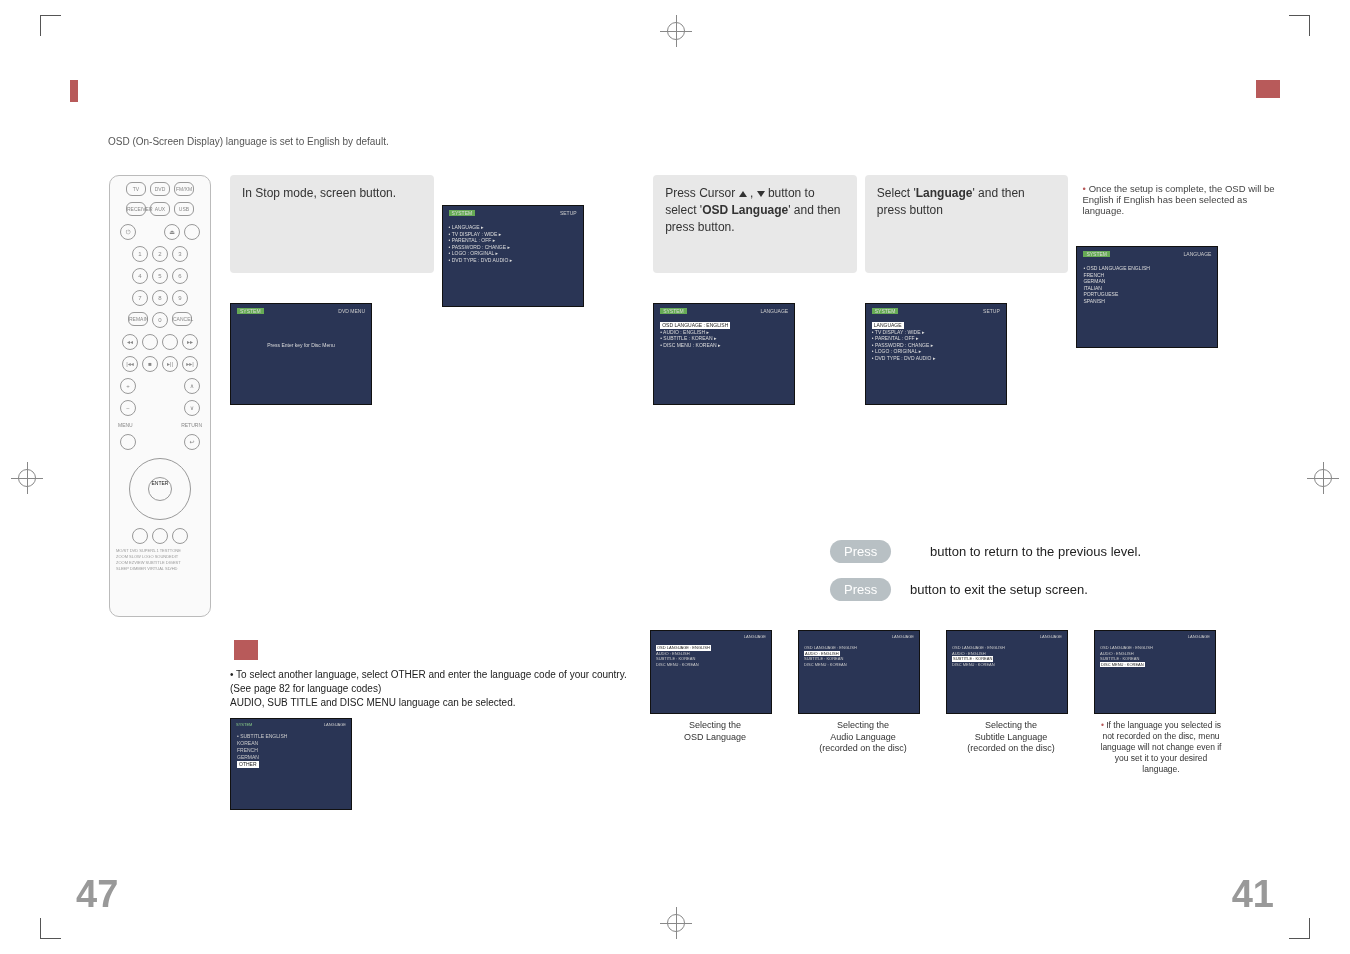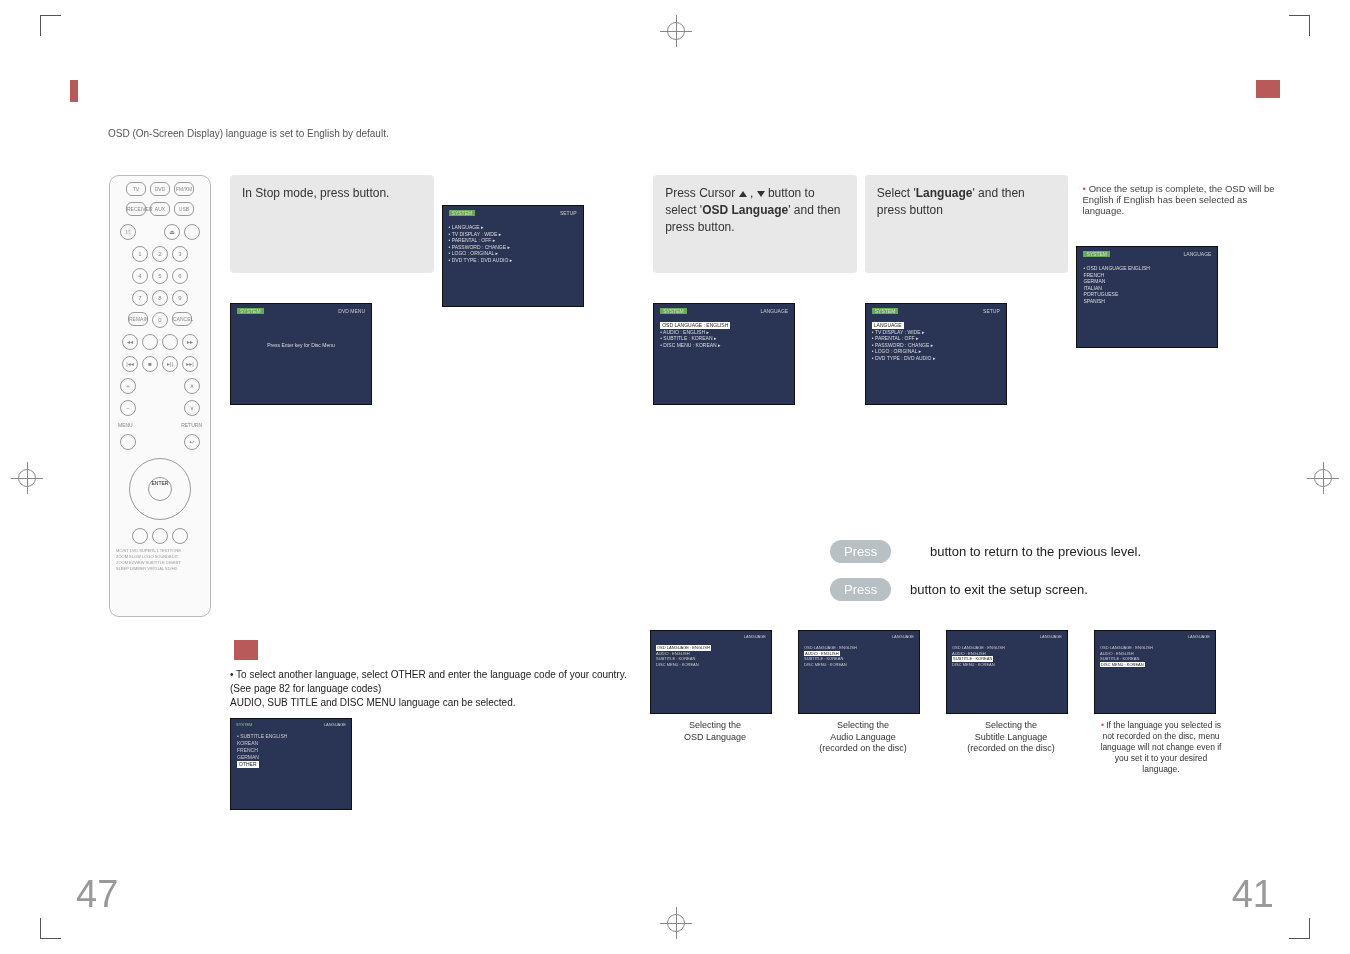--- a/index.html
+++ b/index.html
@@ -11,40 +11,40 @@
 .regmark{position:absolute;width:16px;height:16px;border:1px solid #888;border-radius:50%}
 .regmark::before,.regmark::after{content:"";position:absolute;background:#888}
 .regmark::before{left:-8px;top:50%;width:32px;height:1px}
 .regmark::after{top:-8px;left:50%;width:1px;height:32px}
 .reg-top{top:22px;left:50%;margin-left:-8px}
 .reg-left{top:50%;left:18px;margin-top:-8px}
 .reg-right{top:50%;right:18px;margin-top:-8px}
 .reg-bottom{bottom:22px;left:50%;margin-left:-8px}
 .redtab{position:absolute;top:80px;left:70px;width:8px;height:22px;background:#b85a5a}
 .redtabR{position:absolute;top:80px;right:70px;width:24px;height:18px;background:#b85a5a}
-.intro{position:absolute;top:128px;left:108px;font-size:10px;color:#555}
+.intro{position:absolute;top:136px;left:108px;font-size:10px;color:#555}
 .main{position:absolute;top:175px;left:100px;right:70px;display:flex;gap:10px}
 .remote{width:120px;position:relative}
 .remote-img{width:100px;height:440px;border:1px solid #bbb;border-radius:10px;margin:0 auto;background:#fafafa;position:relative}
 .remote-img .row{display:flex;justify-content:center;gap:4px;margin-top:6px}
 .remote-img .btn{width:18px;height:12px;border:1px solid #999;border-radius:6px;font-size:5px;text-align:center;line-height:12px;color:#888}
 .remote-img .circ{width:14px;height:14px;border:1px solid #999;border-radius:50%;font-size:6px;text-align:center;line-height:14px;color:#888}
 .remote-img .dpad{width:60px;height:60px;border:1px solid #999;border-radius:50%;margin:8px auto;position:relative}
 .remote-img .dpad .c{position:absolute;top:50%;left:50%;width:24px;height:24px;margin:-12px 0 0 -12px;border:1px solid #999;border-radius:50%;font-size:5px;text-align:center;padding-top:2px;box-sizing:border-box}
 .steps{flex:1;display:flex;gap:8px}
 .step{flex:1}
 .steptext{background:#e8e8e8;border-radius:4px;padding:10px 12px;height:78px;font-size:12px;line-height:1.4;color:#333}
 .step .screenshot{margin-top:30px;width:140px;height:100px;background:#2a3555;border:1px solid #111;position:relative;font-size:5px;color:#ddd}
 .step .screenshot .hdr{position:absolute;top:4px;left:6px;background:#6a5;padding:0 3px;font-size:5px}
 .step .screenshot .hdr2{position:absolute;top:4px;right:6px;font-size:5px;color:#ccc}
 .step .screenshot .body{position:absolute;top:18px;left:6px;right:6px;bottom:14px;font-size:5px;line-height:1.3}
 .note{font-size:9.5px;color:#444;margin-top:8px;padding-left:6px}
 .note .bullet{color:#b85a5a;margin-right:3px}
 .pill{position:absolute;background:#b8c0c4;color:#fff;border-radius:12px;padding:4px 14px;font-size:13px}
-.pagenum{position:absolute;bottom:38px;font-size:38px;color:#999;font-weight:400}
+.pagenum{position:absolute;bottom:38px;font-size:38px;color:#999;font-weight:700}
 .pagenumL{left:76px}
 .pagenumR{right:76px}
 .secbox{position:absolute;width:24px;height:20px;background:#b85a5a}
 .lower{position:absolute;top:630px;left:230px;right:70px;display:flex}
 .lowerL{width:420px}
 .lowerR{flex:1;display:flex;gap:18px}
 .mini{width:130px}
 .mini .screenshot{width:120px;height:82px;background:#2a3555;border:1px solid #111;font-size:4px;color:#ccc;position:relative}
 .mini .cap{font-size:9px;text-align:center;margin-top:6px;color:#333;line-height:1.3}
 .smallshot{width:120px;height:90px;background:#2a3555;border:1px solid #111;margin-top:8px;position:relative}
@@ -142,21 +142,21 @@
           <div class="circ"></div>
           <div class="circ"></div>
           <div class="circ"></div>
         </div>
       <div style="padding:4px 6px;font-size:4px;color:#999;line-height:1.5">MO/ST DVD SUPER5.1 TESTTONE<br>ZOOM SLOW LOGO SOUNDEDIT<br>ZOOM EZVIEW SUBTITLE DIGEST<br>SLEEP DIMMER VIRTUAL SD/HD</div>
     </div>
   </div>
 
   <div class="steps">
     <div class="step">
-      <div class="steptext"><span>In Stop mode, press </span><span> button.</span></div>
+      <div class="steptext"><span>In Stop mode, screen </span><span> button.</span></div>
       <div class="screenshot">
         <div class="hdr">SYSTEM</div>
           <div class="hdr2">DVD MENU</div>
         <div class="body" style="text-align:center;padding-top:20px">Press Enter key
 for Disc Menu</div>
       </div>
     </div>
     <div class="step">
       <div class="screenshot">
         <div class="hdr">SYSTEM</div>

